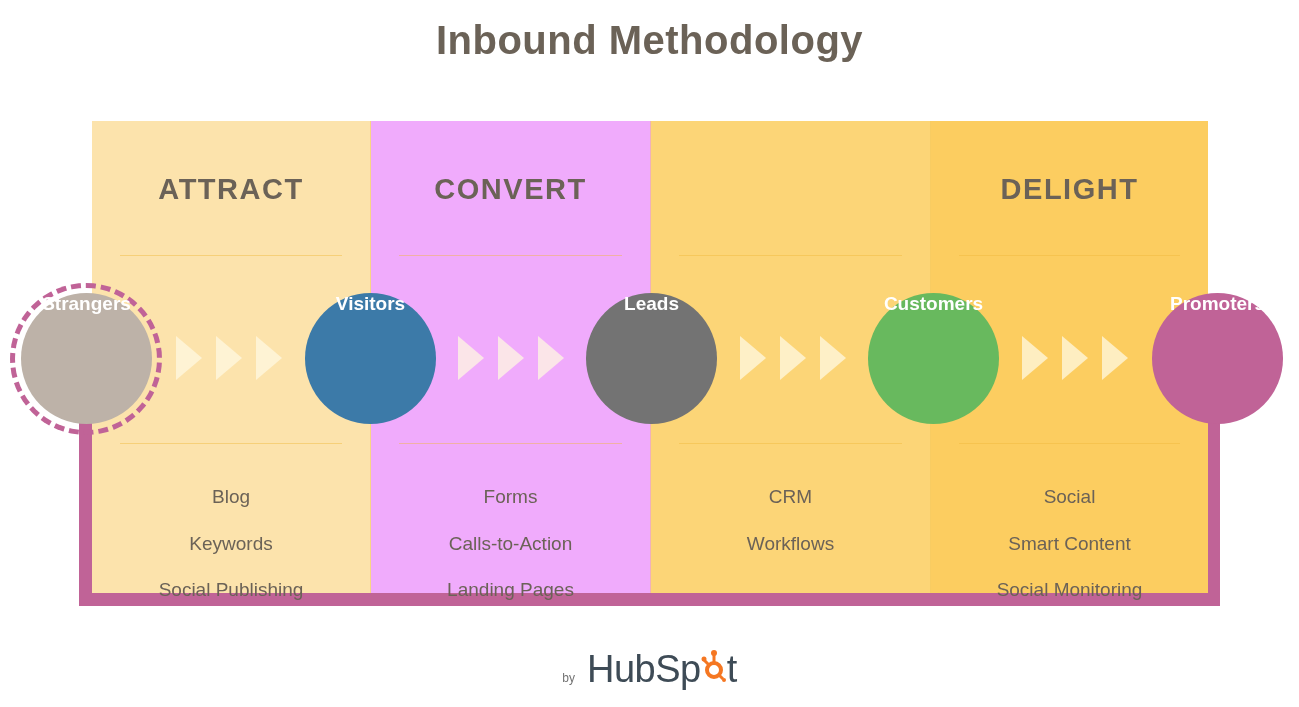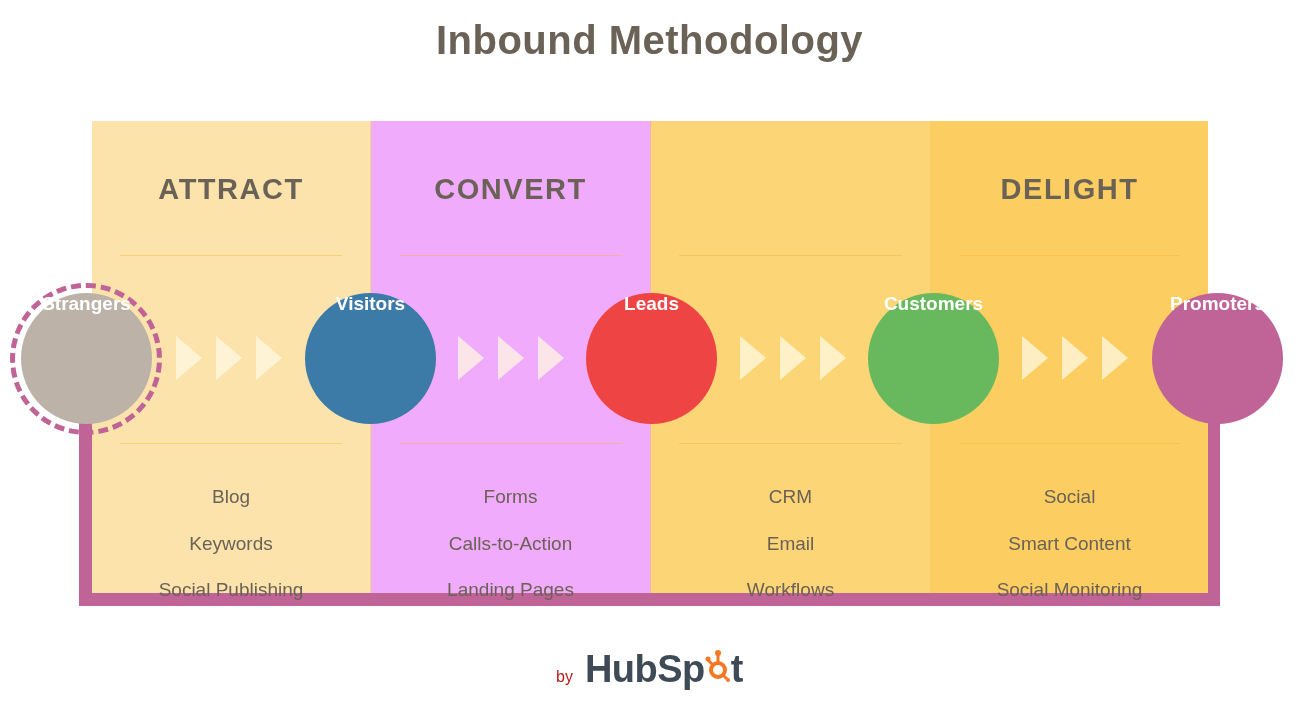--- a/index.html
+++ b/index.html
@@ -13,22 +13,22 @@
   .rule { position: absolute; left: 28px; right: 28px; height: 1px; background: rgba(240,185,60,0.45); }
   .rule.top { top: 134px; }
   .rule.bot { top: 322px; }
   .tools { position: absolute; top: 346px; left: 0; right: 0; text-align: center; }
   .tool { font-size: 19px; color: #6b6257; line-height: 32.5px; margin-top: 14px; }
   .circle { position: absolute; top: 293px; width: 131px; height: 131px; border-radius: 50%; display: flex; justify-content: center; color: #fff; font-weight: bold; font-size: 19px; z-index: 3; }
   .dash-ring { position: absolute; left: 10px; top: 283px; width: 152px; height: 152px; border-radius: 50%; border: 5px dashed #c06397; z-index: 2; }
   .arrows { position: absolute; top: 336px; display: flex; gap: 14px; z-index: 2; }
   .arrow { width: 0; height: 0; border-top: 22px solid transparent; border-bottom: 22px solid transparent; border-left: 26px solid rgba(255,248,225,0.75); }
   .byline { position: absolute; top: 648px; left: 0; width: 1299px; display: flex; justify-content: center; align-items: baseline; gap: 12px; }
-  .by { font-size: 16px; color: #b91c1c; text-align: right; }
-  .brand { font-size: 38px; font-weight: bold; color: #3e4b56; letter-spacing: -0.5px; display: flex; align-items: baseline; }
+  .by { font-size: 12px; color: #737373; text-align: right; }
+  .brand { font-size: 38px; font-weight: normal; color: #3e4b56; letter-spacing: -0.5px; display: flex; align-items: baseline; }
   .sprocket { display: inline-block; position: relative; width: 26px; height: 34px; }
 </style>
 </head>
 <body>
 
 <div class="title">Inbound Methodology</div>
 
 <div class="frame"></div>
 
 <div class="panel">
@@ -50,21 +50,20 @@
       <div class="tool">Forms</div>
       <div class="tool">Calls-to-Action</div>
       <div class="tool">Landing Pages</div>
     </div>
   </div>
   <div class="col" style="width:280px;background:#fcd577">
     <div class="rule top"></div>
     <div class="rule bot"></div>
     <div class="tools">
       <div class="tool">CRM</div>
-      <div class="tool">Email</div>
       <div class="tool">Workflows</div>
     </div>
   </div>
   <div class="col" style="width:277px;background:#fccd60">
     <div class="col-head">DELIGHT</div>
     <div class="rule top"></div>
     <div class="rule bot"></div>
     <div class="tools">
       <div class="tool">Social</div>
       <div class="tool">Smart Content</div>
@@ -94,21 +93,21 @@
   <div class="arrow"></div>
 </div>
 
 <div class="dash-ring"></div>
 <div class="circle" style="left:21px;background:#bdb2a8">
     <span>Strangers</span>
   </div>
 <div class="circle" style="left:305px;background:#3c7aa8">
     <span>Visitors</span>
   </div>
-<div class="circle" style="left:586px;background:#ef4444">
+<div class="circle" style="left:586px;background:#737373">
     <span>Leads</span>
   </div>
 <div class="circle" style="left:868px;background:#68b95e">
     <span>Customers</span>
   </div>
 <div class="circle" style="left:1152px;background:#c06397">
     <span>Promoters</span>
   </div>
 
 <div class="byline">

